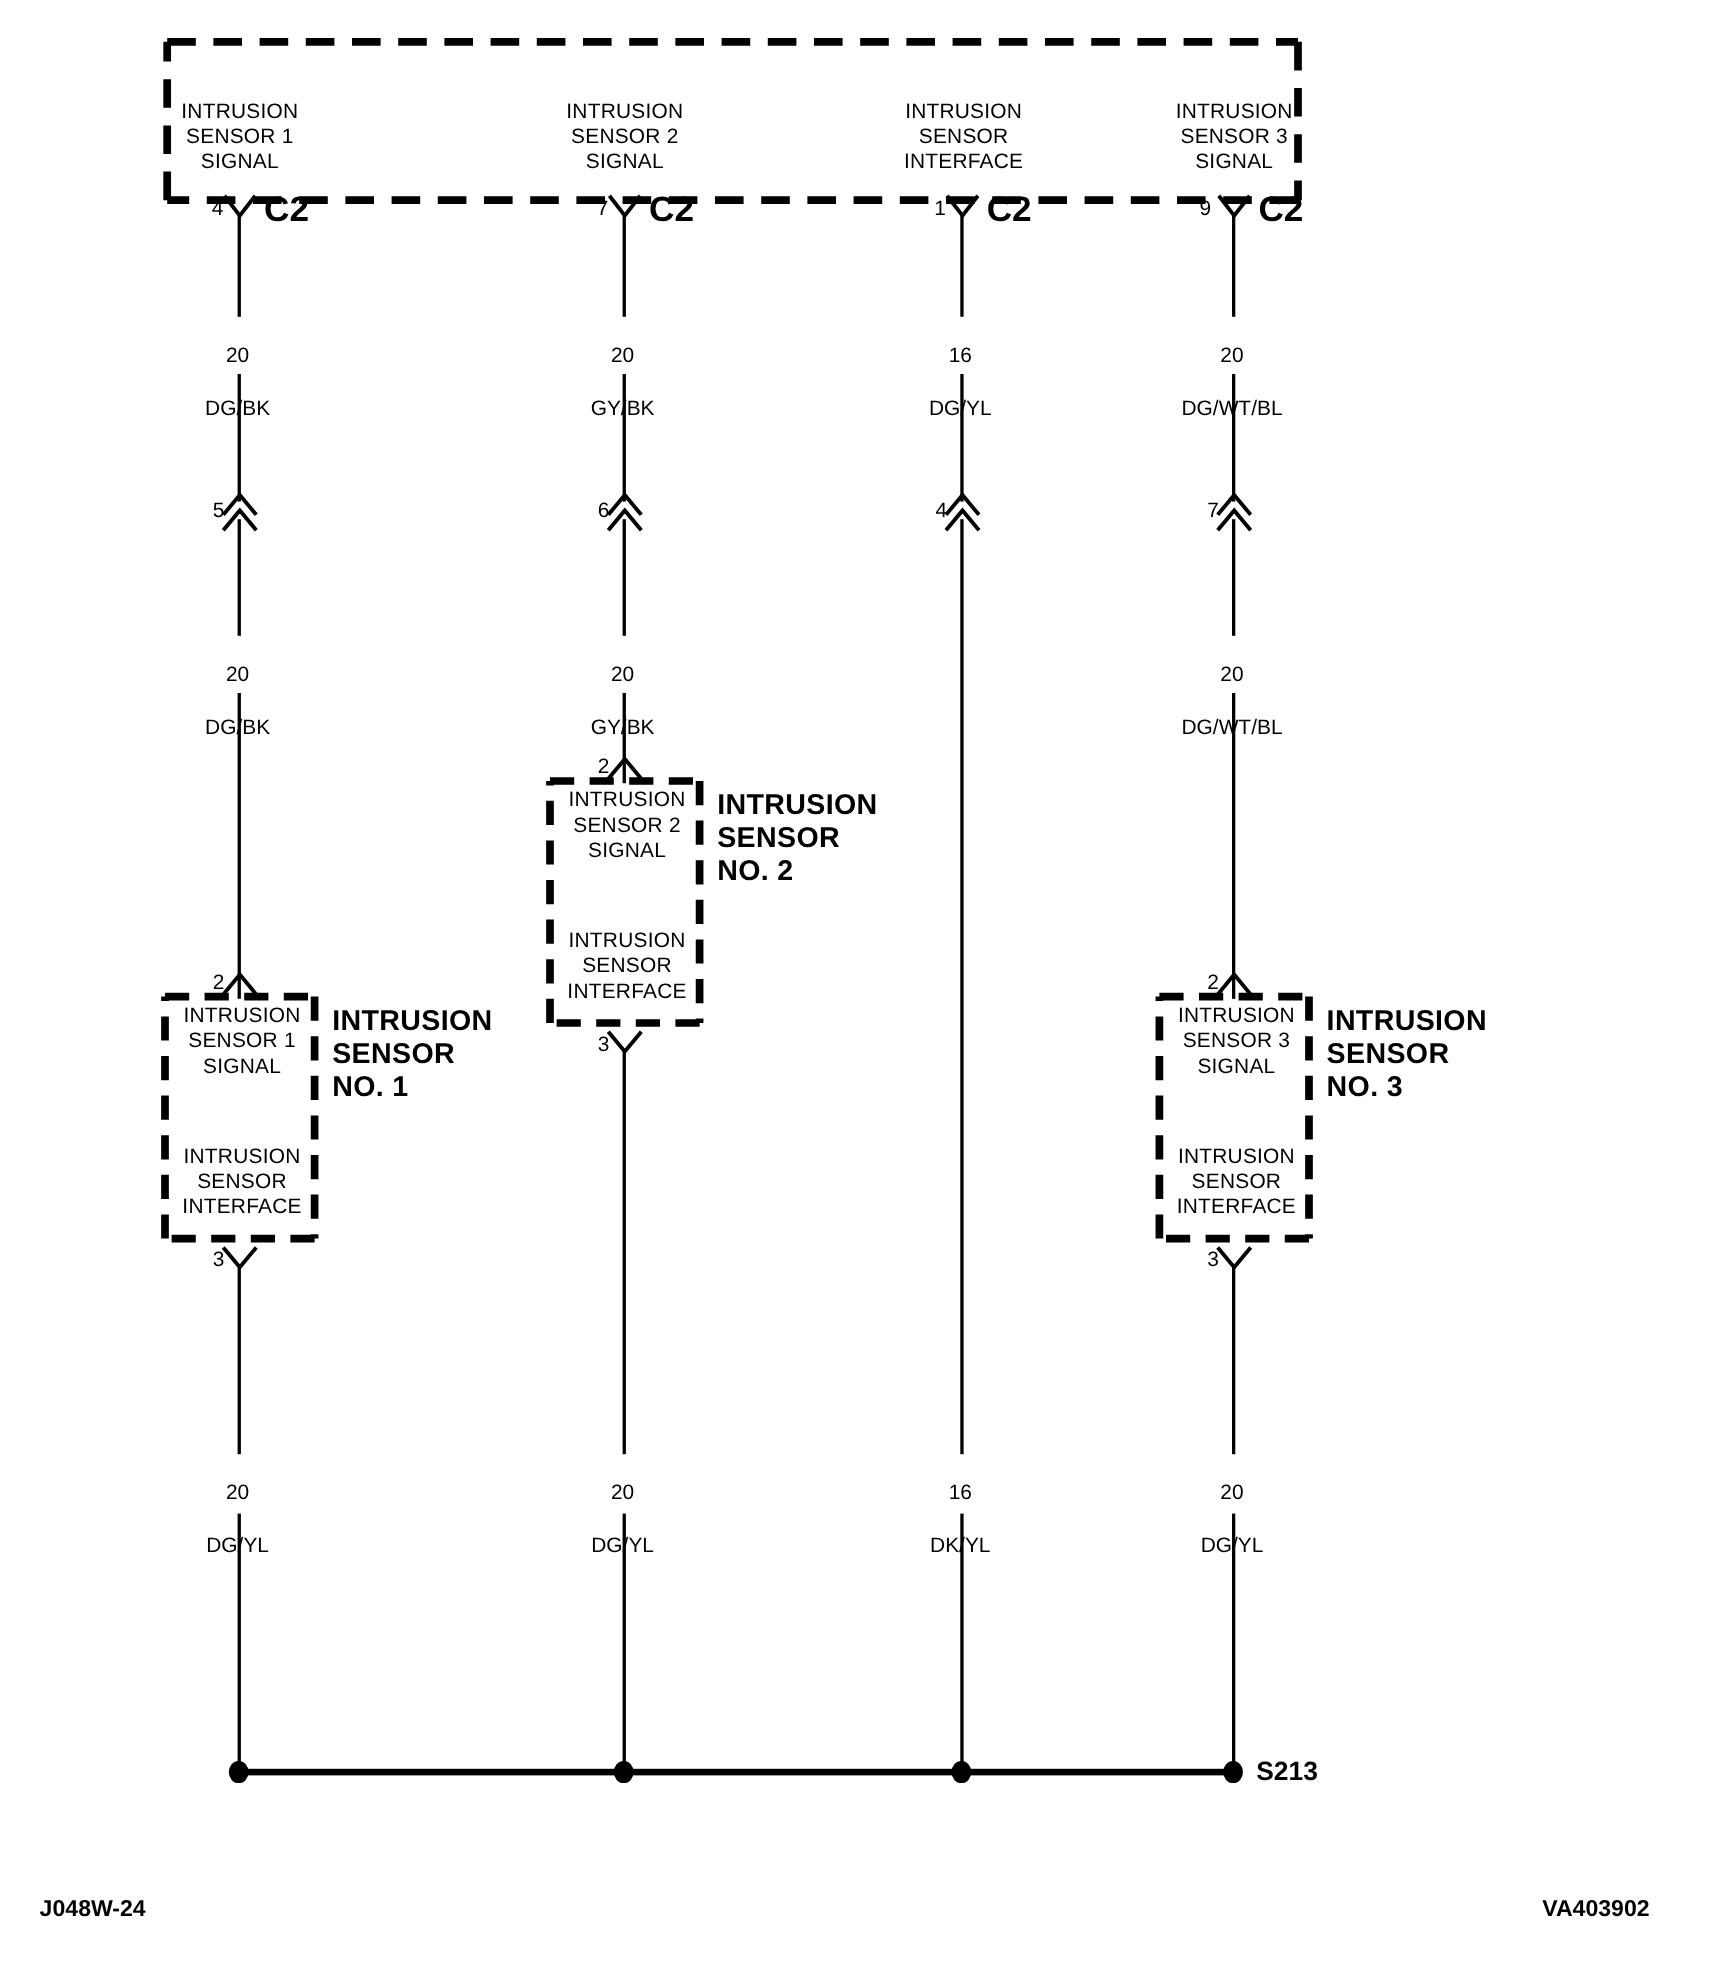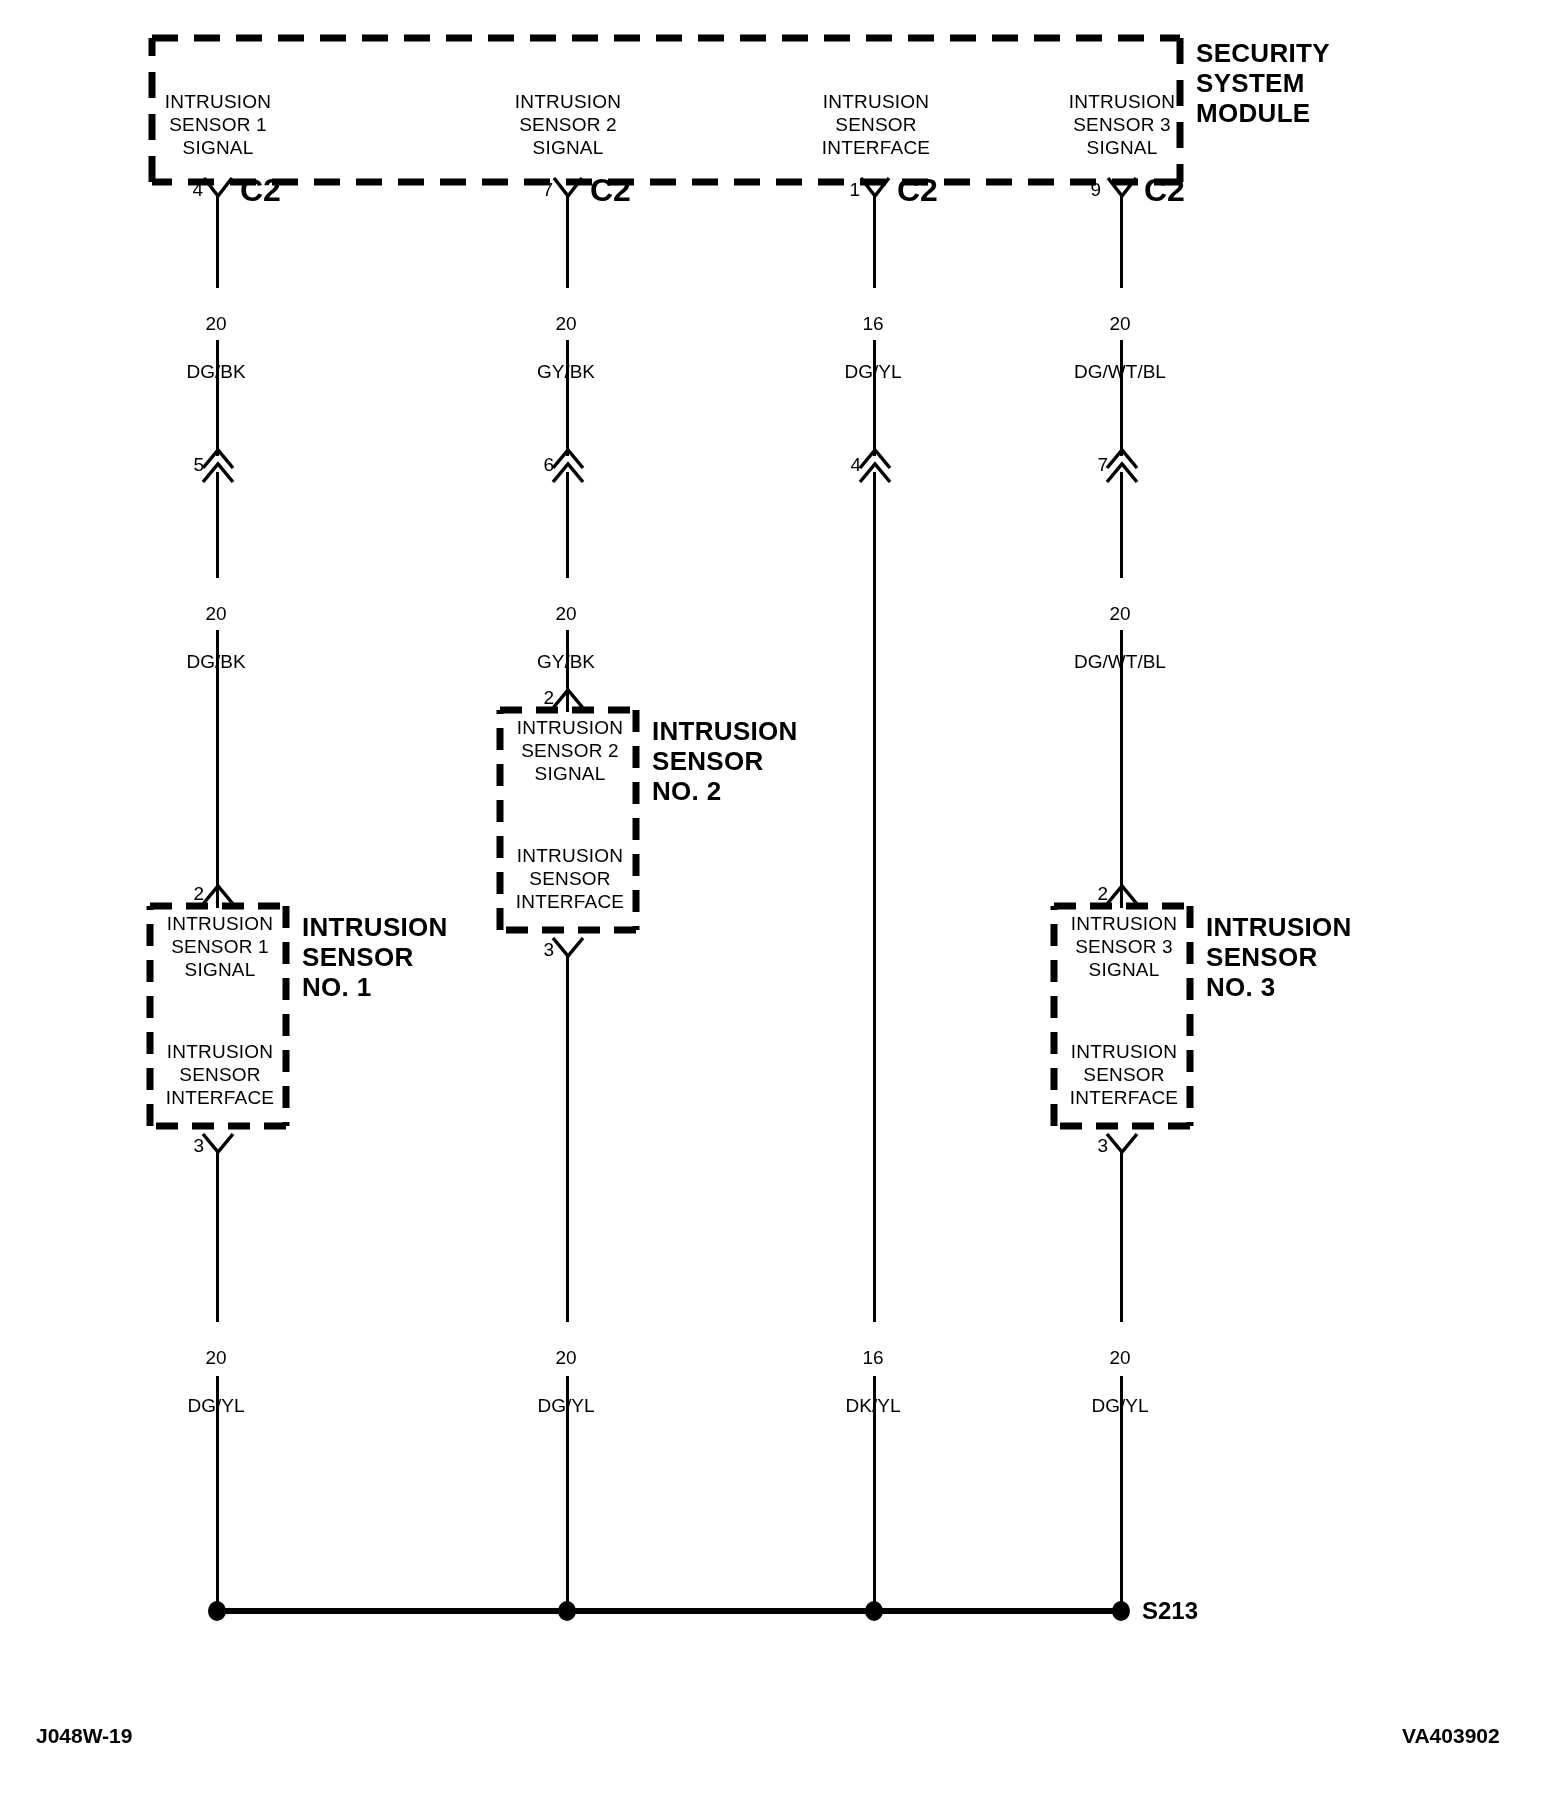--- a/index.html
+++ b/index.html
@@ -23,23 +23,20 @@
 </style>
 </head>
 <body>
 
 <div id="sheet">
 
   <svg class="abs" style="left:140px;top:30px;" width="1050" height="160" aria-hidden="true">
     <path d="M12,8 L1040,8 M1040,8 L1040,152 M1040,152 L12,152 M12,152 L12,8" fill="none" stroke="#000" stroke-width="7" stroke-dasharray="26 16" stroke-linecap="butt"></path>
   </svg>
 
-  <div class="abs lbl-bold" style="left:1196px;top:38px;">SECURITY
-SYSTEM
-MODULE</div>
 
   <div class="abs lbl" style="left:138px;top:90px;width:160px;">INTRUSION
 SENSOR 1
 SIGNAL</div>
   <div class="abs lbl" style="left:488px;top:90px;width:160px;">INTRUSION
 SENSOR 2
 SIGNAL</div>
   <div class="abs lbl" style="left:790px;top:90px;width:172px;">INTRUSION
 SENSOR
 INTERFACE</div>
@@ -227,16 +224,16 @@
   </div>
   <div class="vline" style="left:1120px;top:1376px;height:236px;"></div>
 
   <div class="hline" style="left:216px;top:1608px;width:906px;"></div>
   <div class="dot" style="left:208px;top:1601px;"></div>
   <div class="dot" style="left:558px;top:1601px;"></div>
   <div class="dot" style="left:865px;top:1601px;"></div>
   <div class="dot" style="left:1112px;top:1601px;"></div>
   <div class="abs splice-lbl" style="left:1142px;top:1599px;">S213</div>
 
-  <div class="abs foot" style="left:36px;top:1725px;">J048W-19</div>
+  <div class="abs foot" style="left:36px;top:1725px;">J048W-24</div>
   <div class="abs foot" style="left:1402px;top:1725px;">VA403902</div>
 
 </div>
 
 </body></html>

